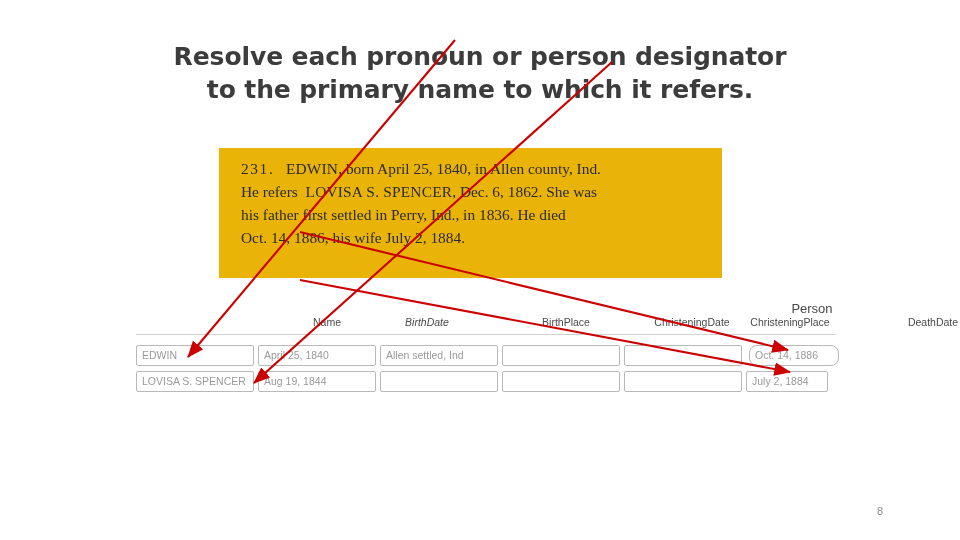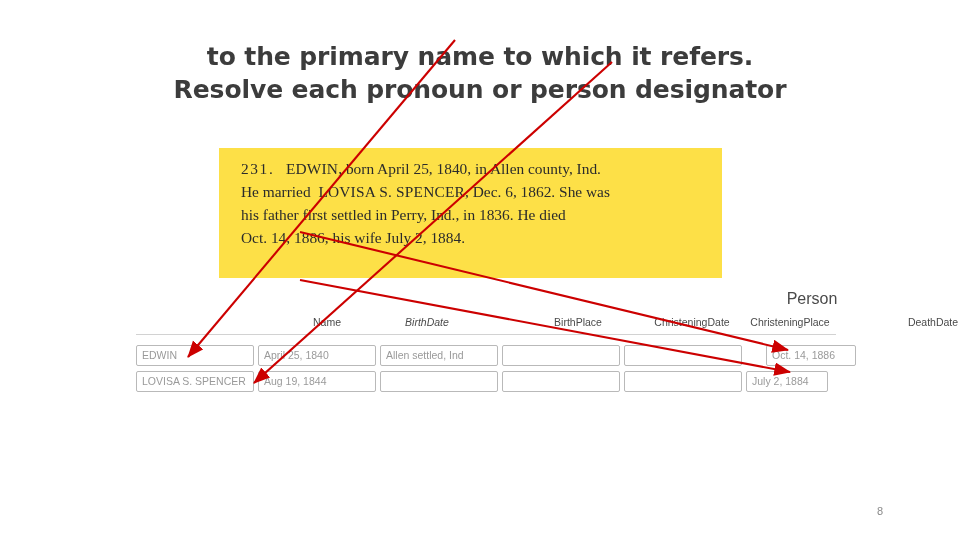--- a/index.html
+++ b/index.html
@@ -37,21 +37,21 @@
     letter-spacing: -0.1px;
   }
 
   
   .scan {
     position: absolute;
     left: 219px;
     top: 148px;
     width: 503px;
     height: 130px;
-    background: #fde047;
+    background: #eab308;
     padding: 9px 12px 6px 22px;
     box-sizing: border-box;
     font-family: "Liberation Serif", serif;
     font-size: 15.4px;
     line-height: 1.52;
     color: #2b2b2b;
     white-space: nowrap;
   }
   .scan .ln {
     display: block;
@@ -69,24 +69,24 @@
   .tablewrap {
     position: absolute;
     left: 136px;
     top: 289px;
     width: 700px;
     height: 108px;
   }
   .person-label {
     position: absolute;
     left: 628px;
-    top: 1px;
+    top: 12px;
     width: 96px;
     text-align: center;
-    font-size: 16px;
+    font-size: 13px;
     color: #4a4a4a;
     font-family: "Liberation Sans", sans-serif;
   }
   .hdrrow {
     position: absolute;
     left: 0;
     top: 27px;
     width: 700px;
     height: 18px;
   }
@@ -143,59 +143,59 @@
     font-size: 11px;
     color: #8a8a8a;
   }
 </style>
 </head>
 <body>
 
 <div class="slide">
 
   <div class="title">
+    <div>Resolve each pronoun or person designator</div>
     <div>to the primary name to which it refers.</div>
-    <div>Resolve each pronoun or person designator</div>
   </div>
 
   <div class="scan">
     <span class="ln">
       <span class="wide">231.</span>
       <span>&nbsp;&nbsp;</span><span class="sc">EDWIN</span><span>, born April 25, 1840, in Allen county, Ind.</span>
     </span>
     <span class="ln">
-      <span>He  married</span>
+      <span>He  refers</span>
       <span>&nbsp;</span><span class="sc">LOVISA  S.  SPENCER</span><span>, Dec. 6, 1862.   She was</span>
     </span>
     <span class="ln">his  father  first  settled  in  Perry, Ind., in 1836.   He died</span>
     <span class="ln">Oct. 14, 1886, his wife July 2, 1884.</span>
   </div>
 
   <div class="tablewrap">
 
     <div class="person-label">Person</div>
 
     <div class="hdrrow">
       <span class="h" style="left:136px;  width:110px;">Name</span>
       <span class="h" style="left:236px;  width:110px;font-style:italic;">BirthDate</span>
-      <span class="h" style="left:384px;  width:116px;">BirthPlace</span>
+      <span class="h" style="left:372px;  width:116px;">BirthPlace</span>
       <span class="h" style="left:496px;  width:120px;">ChristeningDate</span>
       <span class="h" style="left:596px;  width:116px;">ChristeningPlace</span>
       <span class="h" style="left:742px;  width:110px;">DeathDate</span>
     </div>
 
     <div class="rowline"></div>
 
     <div class="cellrow" style="top:56px;">
       <span class="cell" style="left:0px;   width:118px;">EDWIN</span>
       <span class="cell" style="left:122px; width:118px;">April 25, 1840</span>
       <span class="cell" style="left:244px; width:118px;">Allen settled, Ind</span>
       <span class="cell" style="left:366px; width:118px;"></span>
       <span class="cell" style="left:488px; width:118px;"></span>
-      <span class="cell" style="left:630px; width:90px;">Oct. 14, 1886</span>
+      <span class="cell" style="left:613px; width:90px;border-radius:8px;">Oct. 14, 1886</span>
     </div>
 
     <div class="cellrow" style="top:82px;">
       <span class="cell" style="left:0px;   width:118px;">LOVISA S. SPENCER</span>
       <span class="cell" style="left:122px; width:118px;">Aug 19, 1844</span>
       <span class="cell" style="left:244px; width:118px;"></span>
       <span class="cell" style="left:366px; width:118px;"></span>
       <span class="cell" style="left:488px; width:118px;"></span>
       <span class="cell" style="left:610px; width:82px;">July 2, 1884</span>
     </div>

